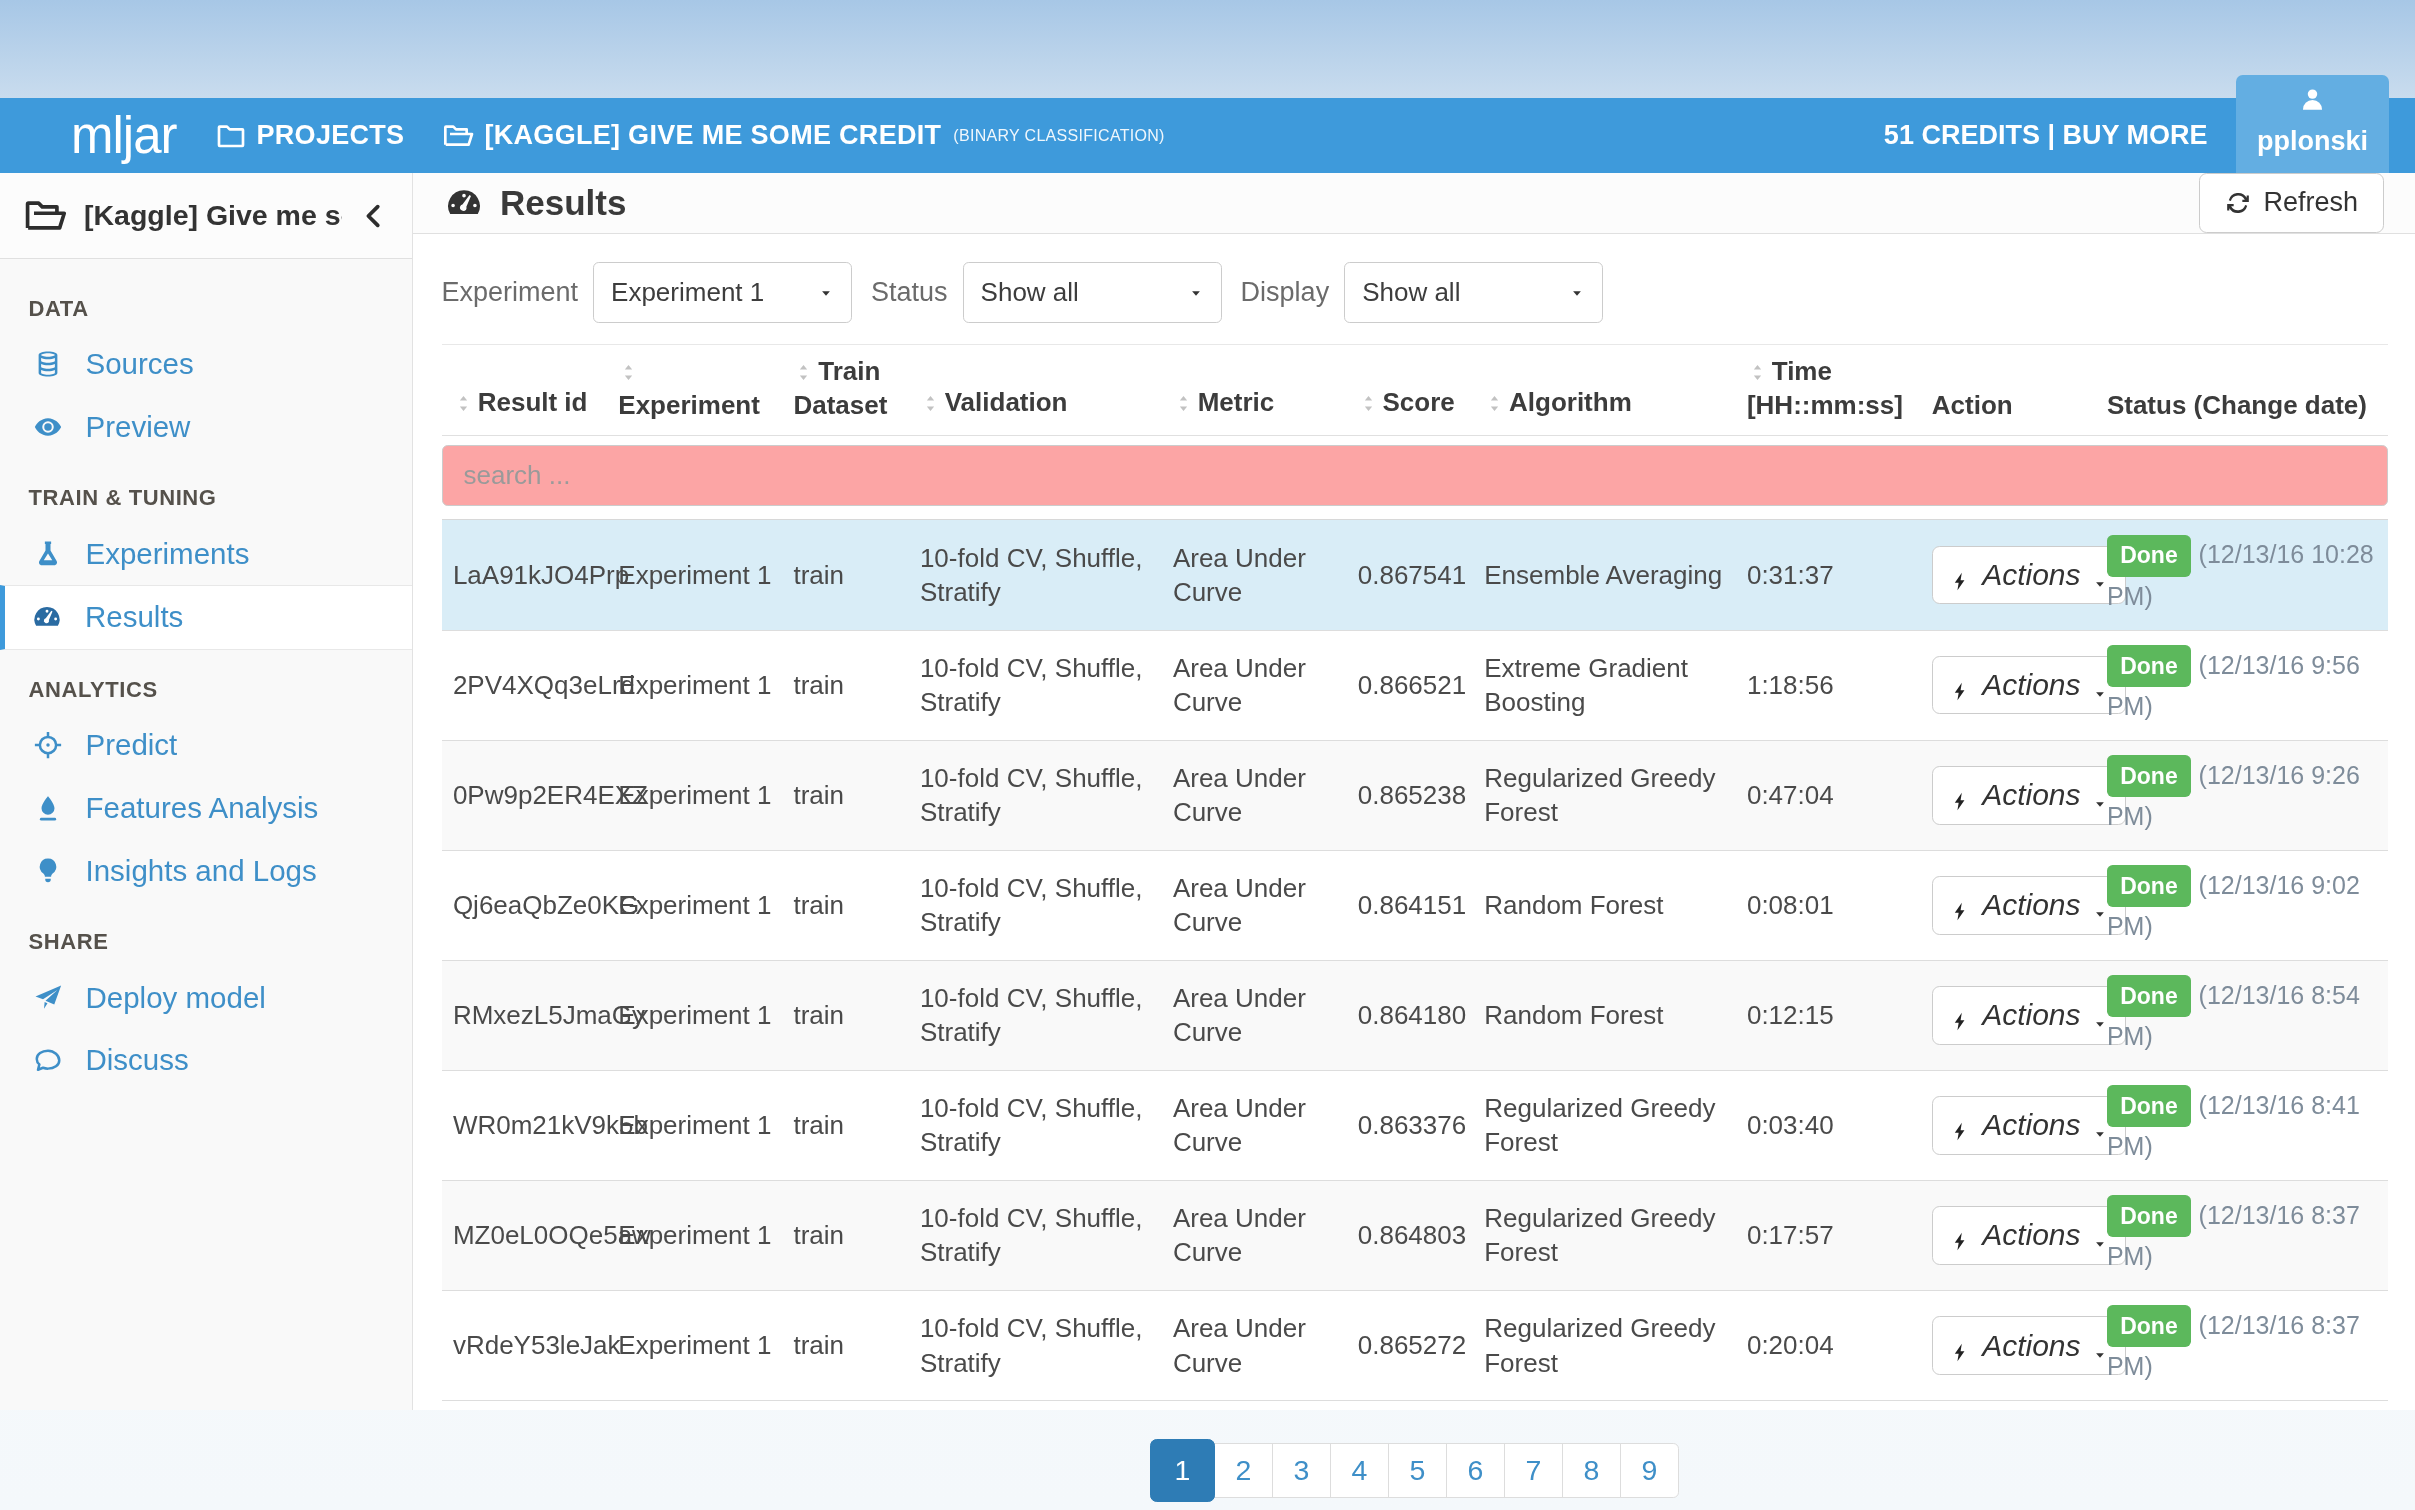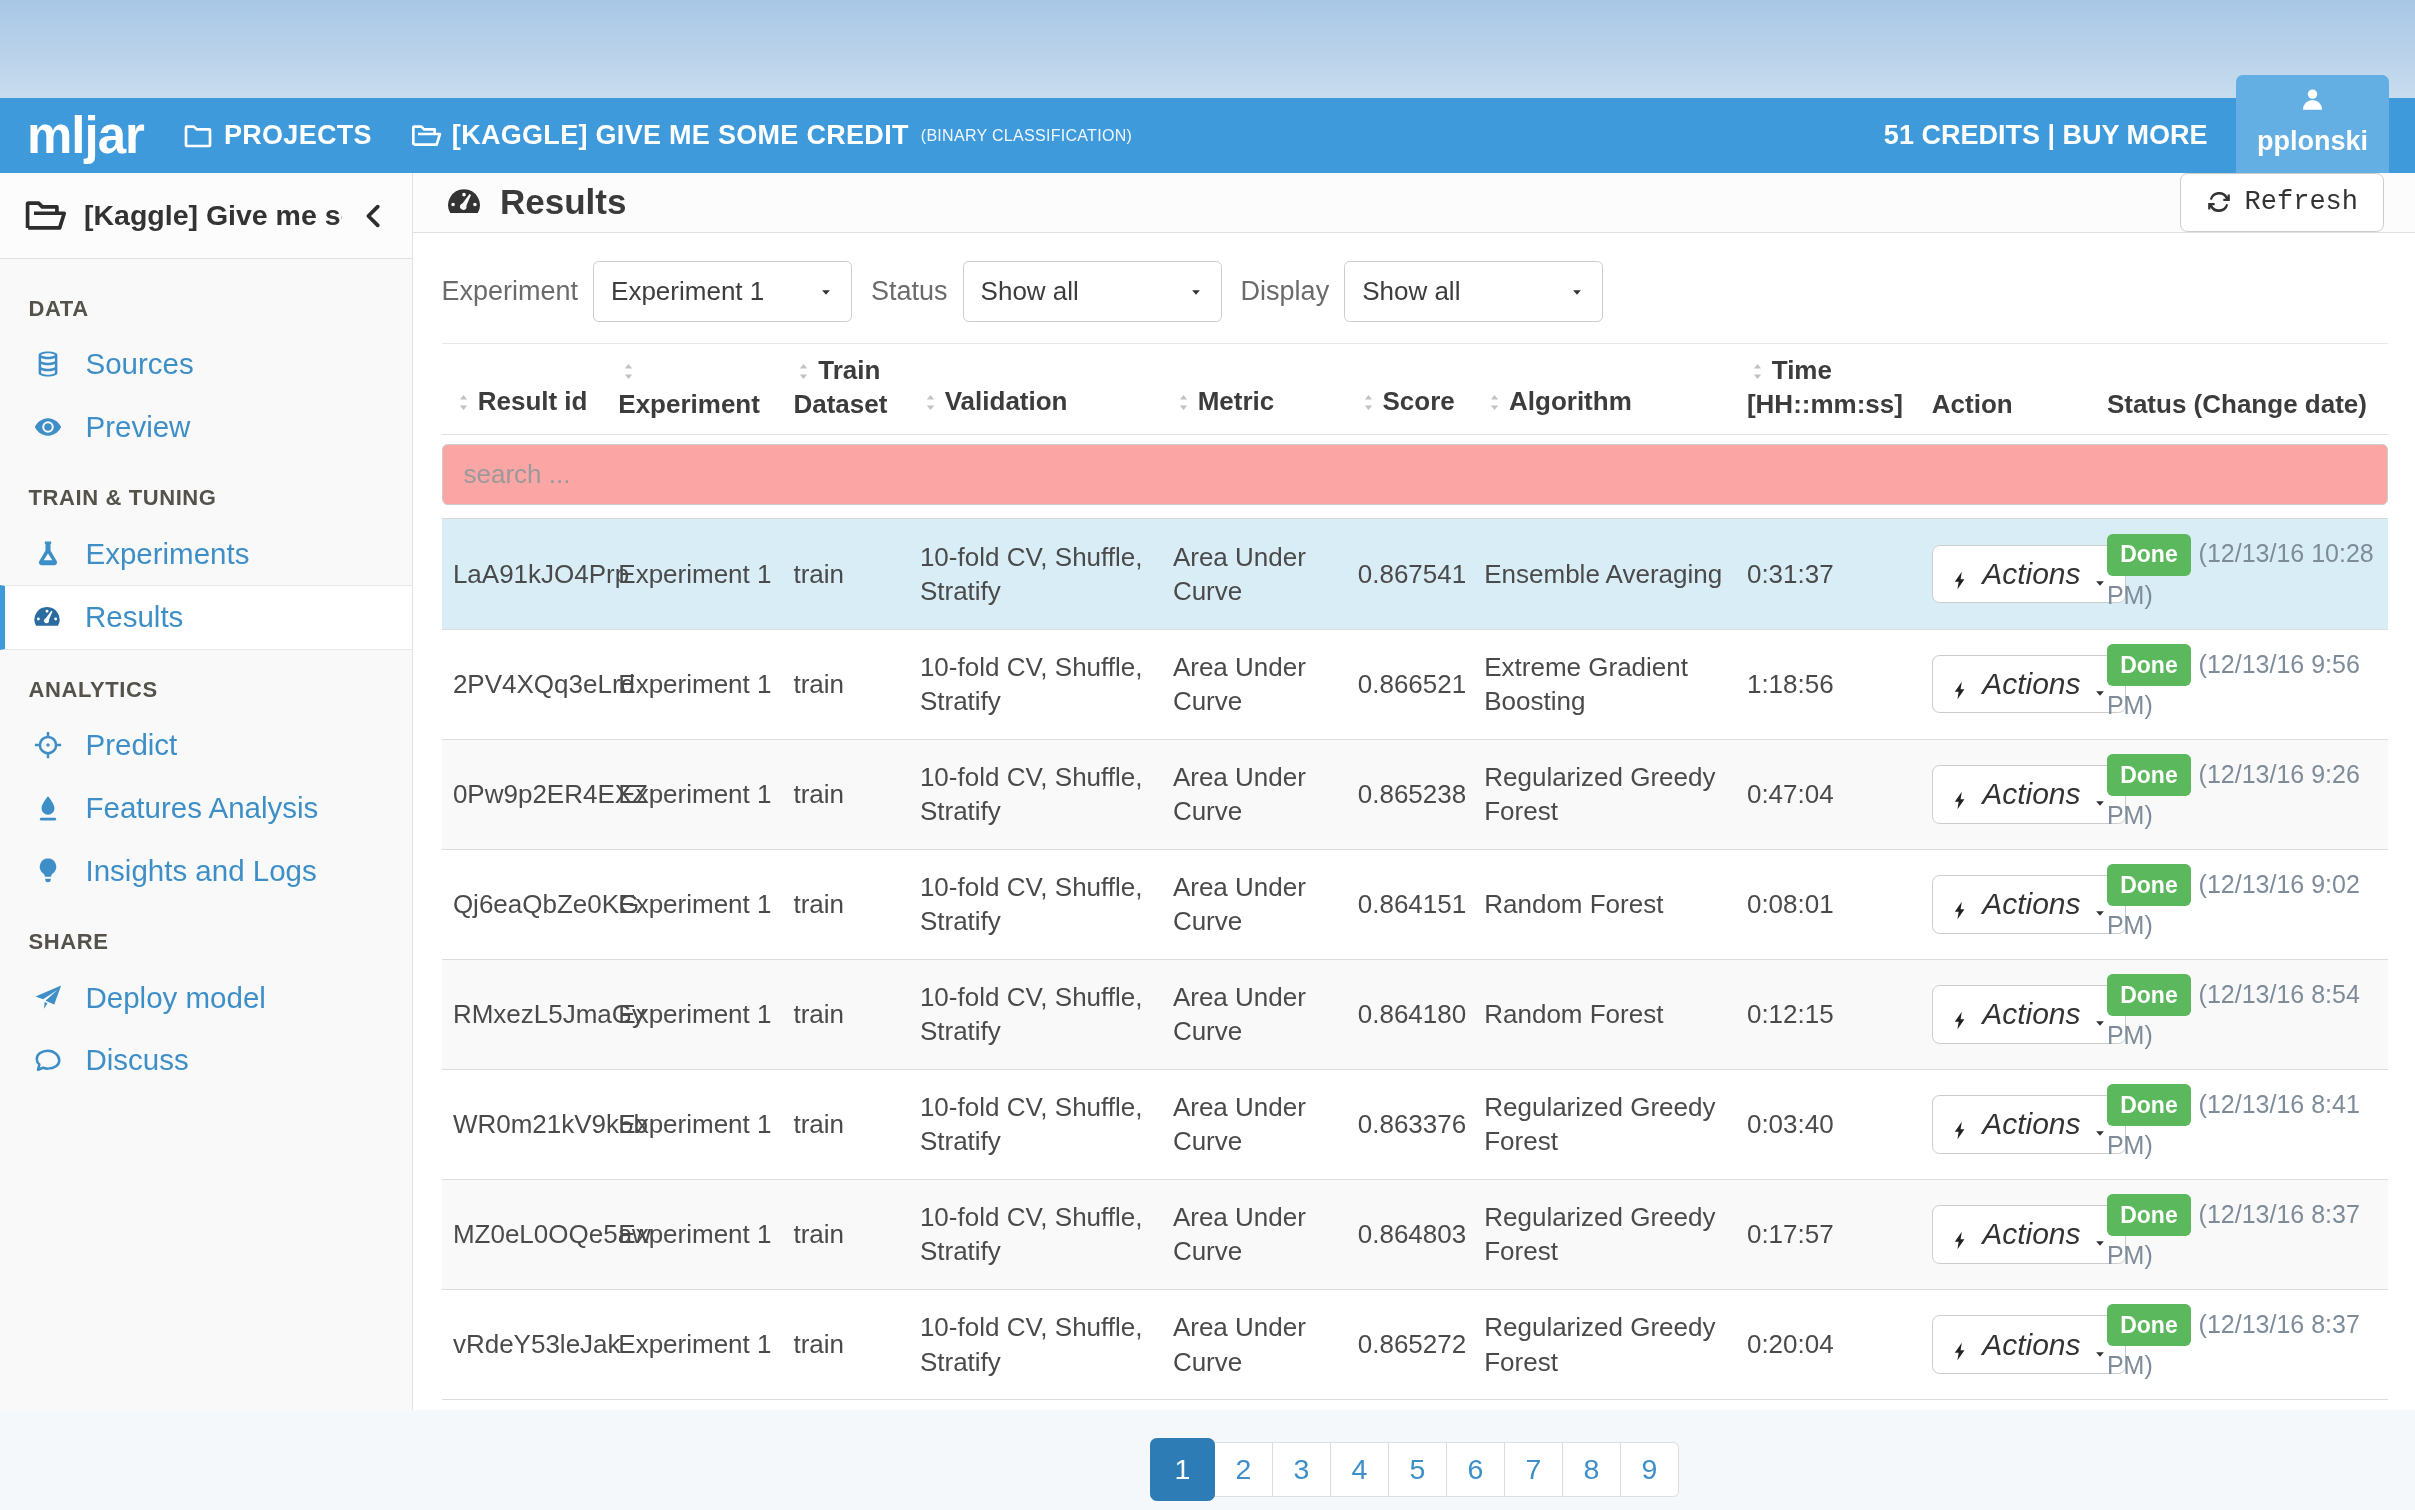--- a/index.html
+++ b/index.html
@@ -11,21 +11,21 @@
     -webkit-font-smoothing:antialiased;
   }
   svg { display:block; }
 
   
   .top-strip { height:98px; background:linear-gradient(180deg,#a7c7e6,#c9dcee); }
   .navbar {
     height:75px; background:#3e9adb; color:#fff;
     display:flex; align-items:center; padding:0 27px; gap:38px;
   }
-  .brand { font-size:51px; font-weight:bold; letter-spacing:-1px; color:#fff; text-decoration:none; line-height:1; cursor:pointer; }
+  .brand { font-size:51px; font-weight:normal; letter-spacing:-1px; color:#fff; text-decoration:none; line-height:1; cursor:pointer;margin-left:44px; }
   .nav-link { display:flex; align-items:center; gap:10px; color:#fff; text-decoration:none; font-size:27px; font-weight:bold; letter-spacing:0.3px; cursor:pointer; }
   .nav-link .icon svg { width:32px; height:32px; }
   .subtitle { font-weight:normal; font-size:16px; opacity:.92; margin-left:2px; }
   .nav-right { margin-left:auto; display:flex; align-items:center; gap:28.5px; }
   .credits { color:#fff; font-size:27px; font-weight:bold; text-decoration:none; cursor:pointer; }
   .user-btn { display:flex; align-items:center; gap:12.4px; background:#63aee2; border:none; border-radius:6.7px;
     padding:11.4px 21px; color:#fff; font-family:inherit; font-size:27px; font-weight:bold; cursor:pointer;flex-direction:column; }
   .user-btn .icon svg { width:27px; height:27px; }
   .caret svg { width:16px; height:16px; }
 
@@ -49,21 +49,21 @@
     border-left:5.7px solid #3e9adb; padding-left:23px; }
   .sidebar-item.active .icon { color:#2a6ba2; }
 
   
   .main { flex:1; display:flex; flex-direction:column; background:#fff; min-width:0; }
   .main-header { height:86px; background:#fcfcfc; border-bottom:1px solid #e0e0e0;
     display:flex; align-items:center; gap:17px; padding:0 32px; }
   .title-icon svg { width:38px; height:38px; color:#333; }
   .page-title { margin:0; font-size:35px; font-weight:bold; color:#3a3a3a; flex:1; }
   .refresh-btn { display:flex; align-items:center; gap:12.4px; background:#fff; border:1px solid #ccc; border-radius:7.6px;
-    padding:13.3px 25px; font-family:Liberation Mono, monospace; font-size:27px; color:#333; cursor:pointer; }
+    padding:13.3px 25px; font-family:Liberation Sans, sans-serif; font-size:27px; color:#333; cursor:pointer; }
   .refresh-btn .icon svg { width:26px; height:26px; }
 
   .content { padding:28.5px 28.5px 0; }
 
   .filters { display:flex; align-items:center; gap:19px; margin-bottom:21px; }
   .filter-group { display:flex; align-items:center; gap:15px; }
   .filter-label { font-size:27px; color:#6b6b6b; }
   .filter-select { width:259px; height:61px; background:#fff; border:1px solid #ccc; border-radius:5.7px;
     display:flex; align-items:center; justify-content:space-between; padding:0 17px;
     font-size:26px; color:#3d3d3d; cursor:pointer; }

